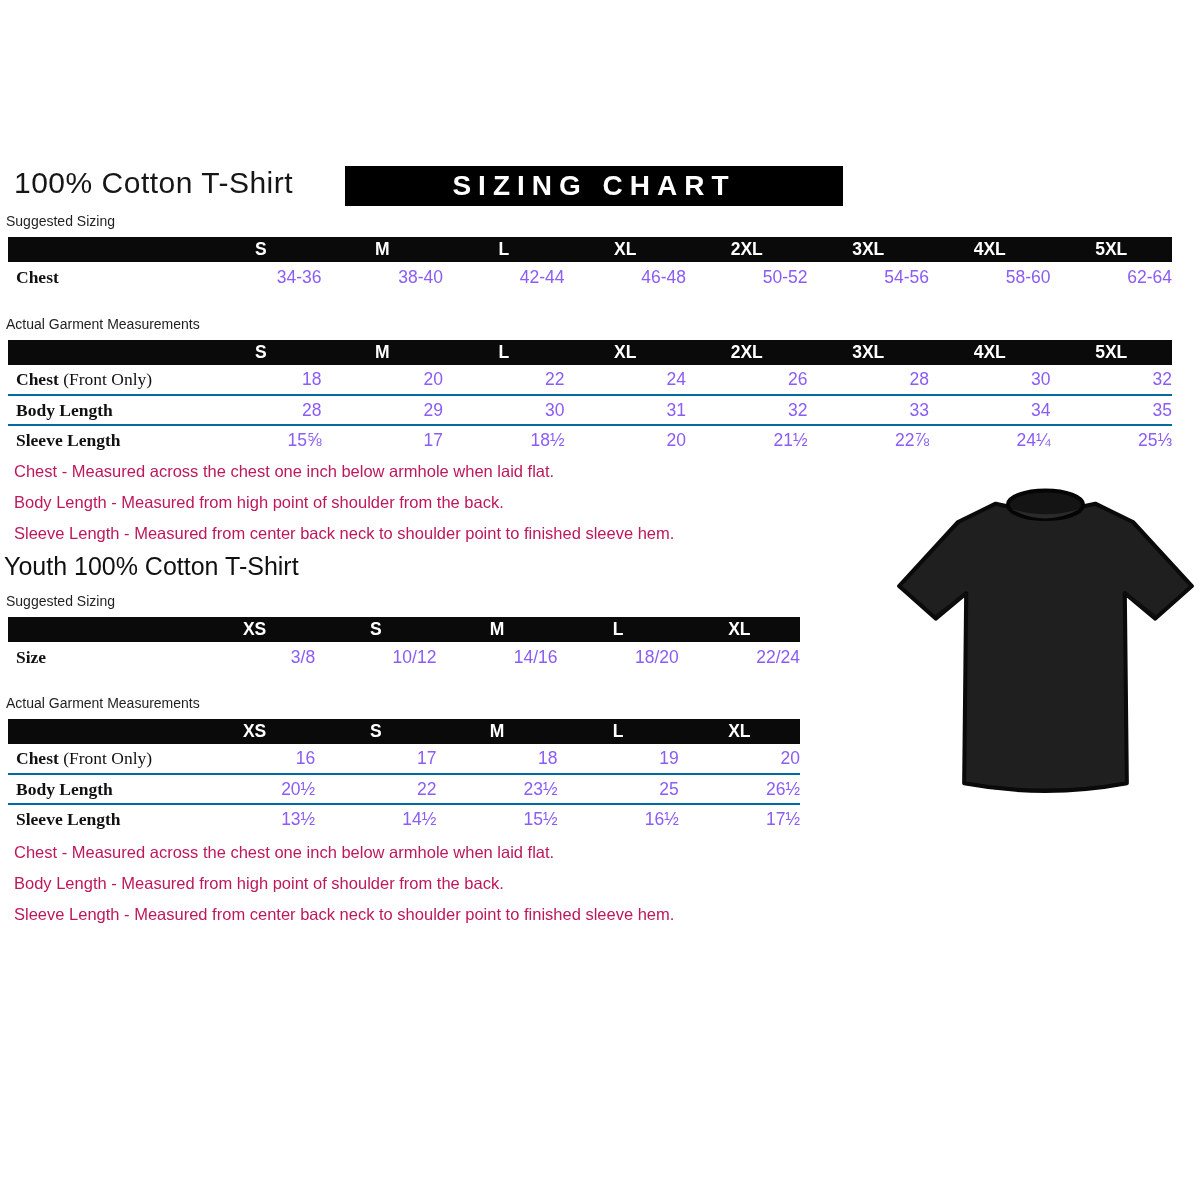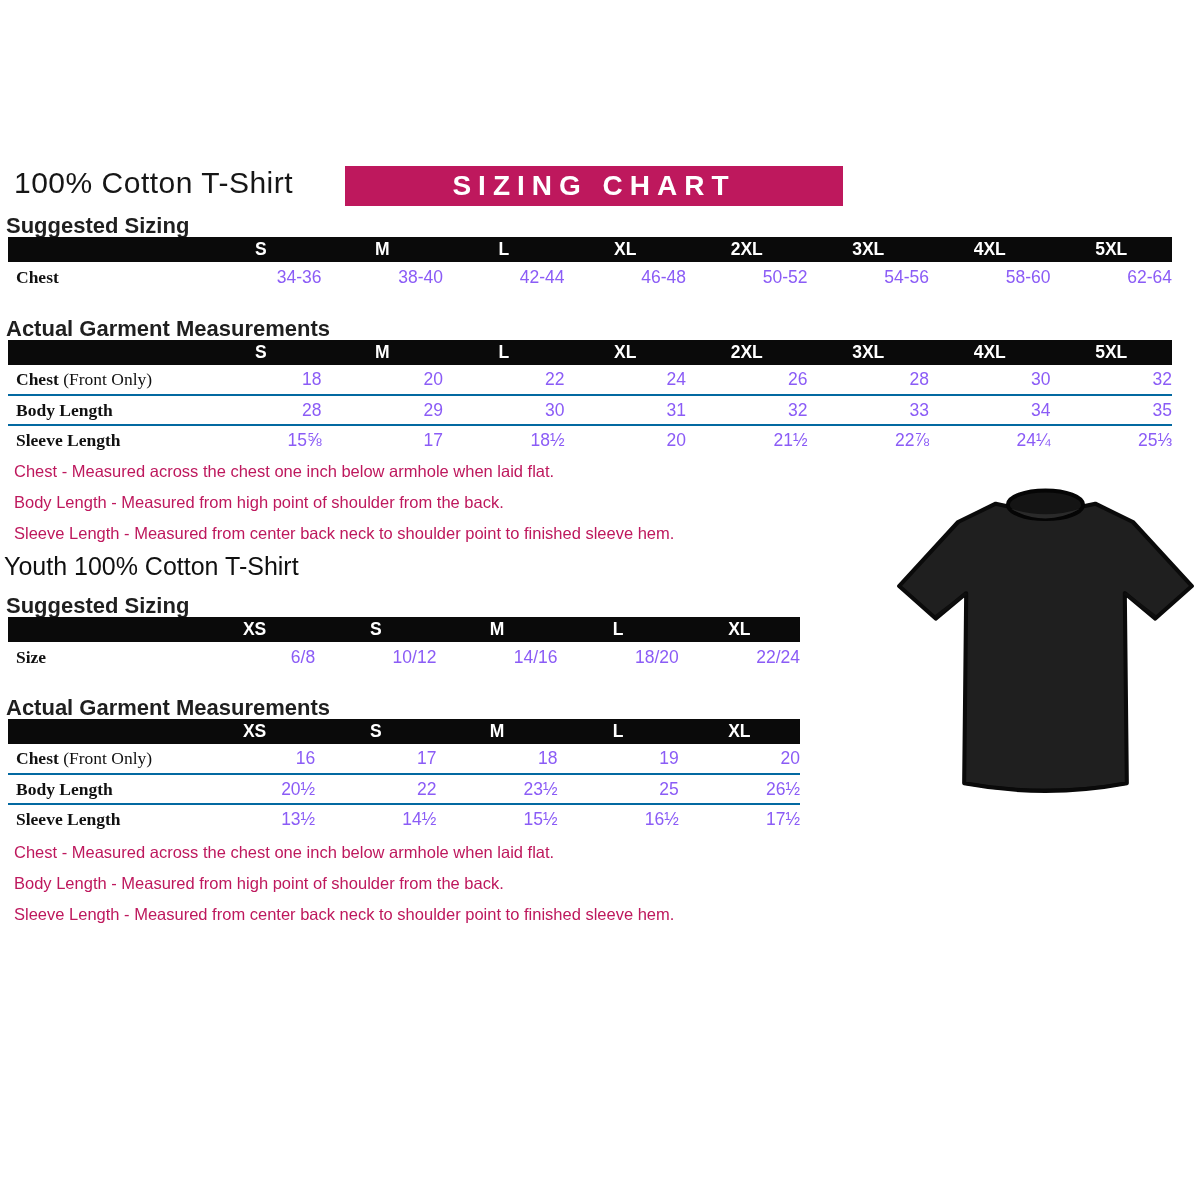--- a/index.html
+++ b/index.html
@@ -12,26 +12,26 @@
   .page { position:absolute; inset:0; background:#fff;border-radius:16px; }
 
   .abs { position:absolute; }
 
   .main-title {
     left:14px; top:166px;
     font-size:30px; font-weight:400; color:#161616; letter-spacing:.5px;
   }
   .banner {
     left:345px; top:166px; width:498px; height:40px;
-    background:#be185d; color:#fff;
+    background:#000000; color:#fff;
     font-size:28px; font-weight:700; letter-spacing:7px;
     text-align:center; line-height:40px;
   }
   .section-heading {
-    font-size:22px; font-weight:700; color:#1f1f1f;
+    font-size:14px; font-weight:400; color:#1f1f1f;
   }
   .youth-title {
     left:4px; top:552px;
     font-size:25px; font-weight:400; color:#101010;
   }
 
   table.size-table {
     border-collapse:collapse; table-layout:fixed;
   }
   table.size-table th {
@@ -199,21 +199,21 @@
         <th>XS</th>
         <th>S</th>
         <th>M</th>
         <th>L</th>
         <th>XL</th>
       </tr>
     </thead>
     <tbody>
       <tr>
         <td class="rowlabel"><span>Size</span><span class="suffix"></span></td>
-        <td>6/8</td>
+        <td>3/8</td>
         <td>10/12</td>
         <td>14/16</td>
         <td>18/20</td>
         <td>22/24</td>
       </tr>
     </tbody>
   </table>
 
   <div class="abs section-heading" style="left:6px; top:695px;">Actual Garment Measurements</div>
 

